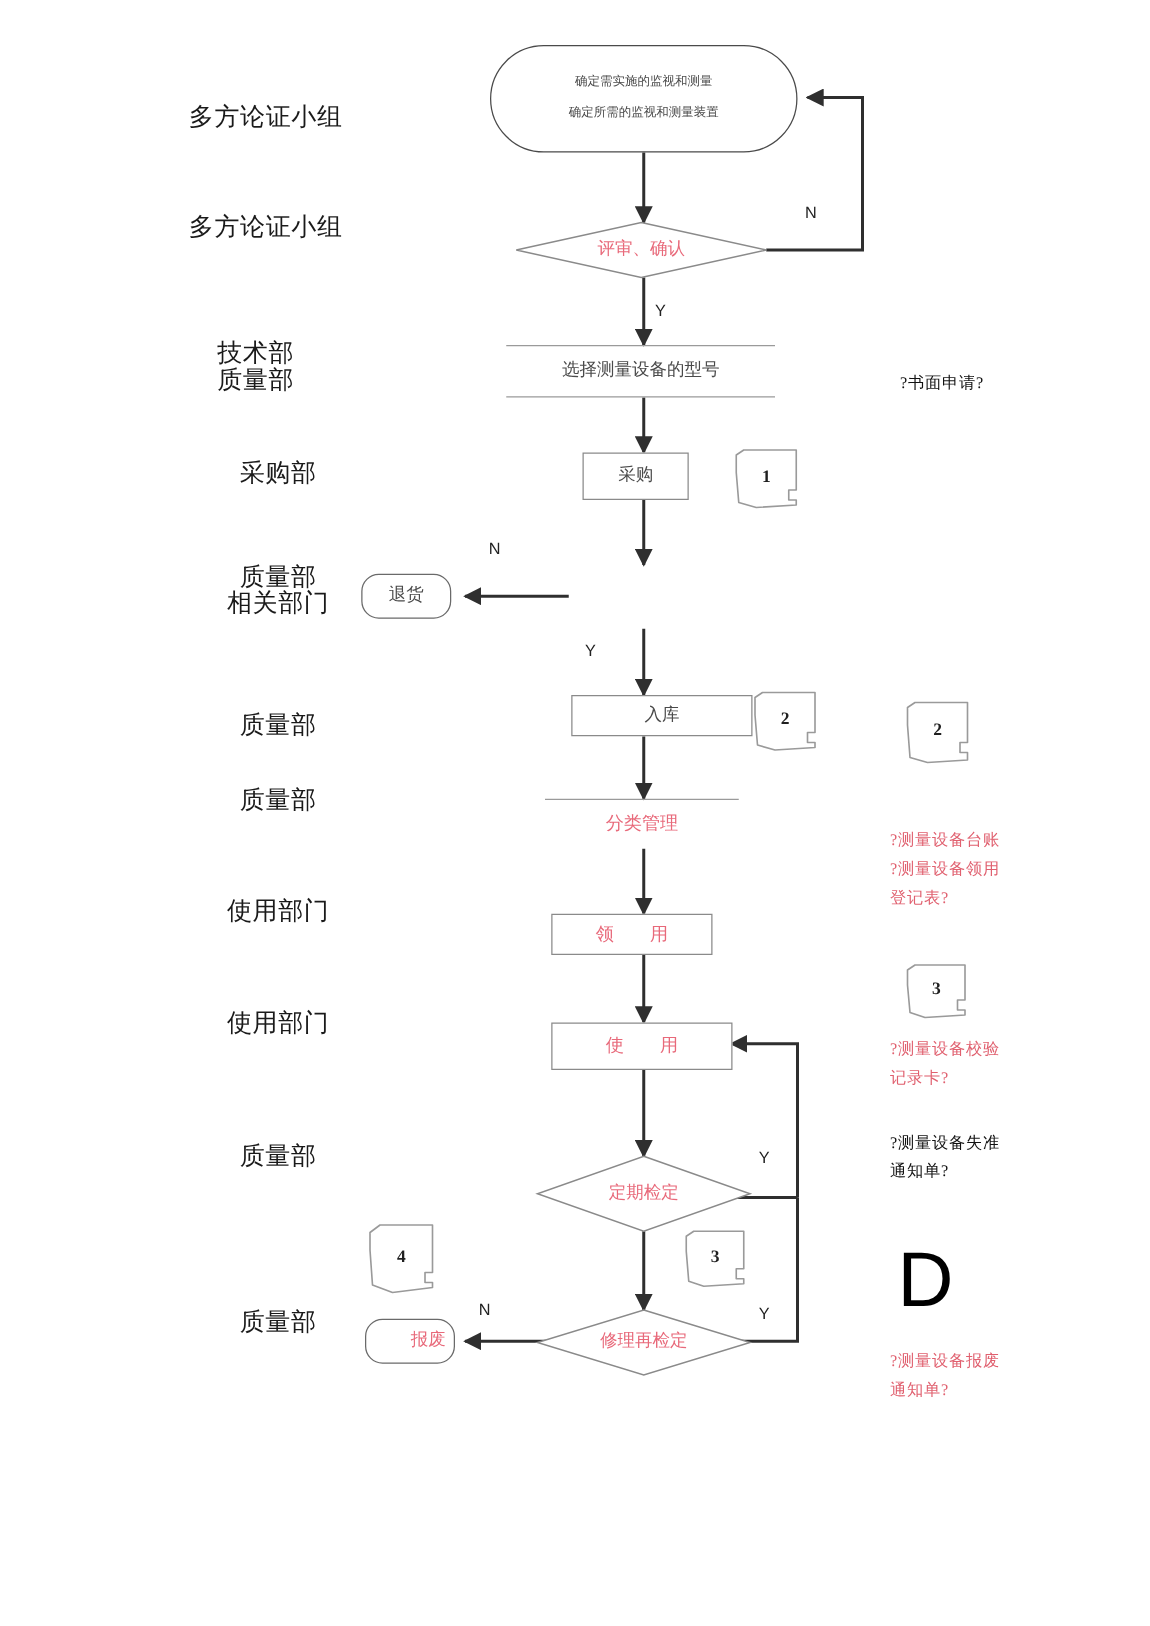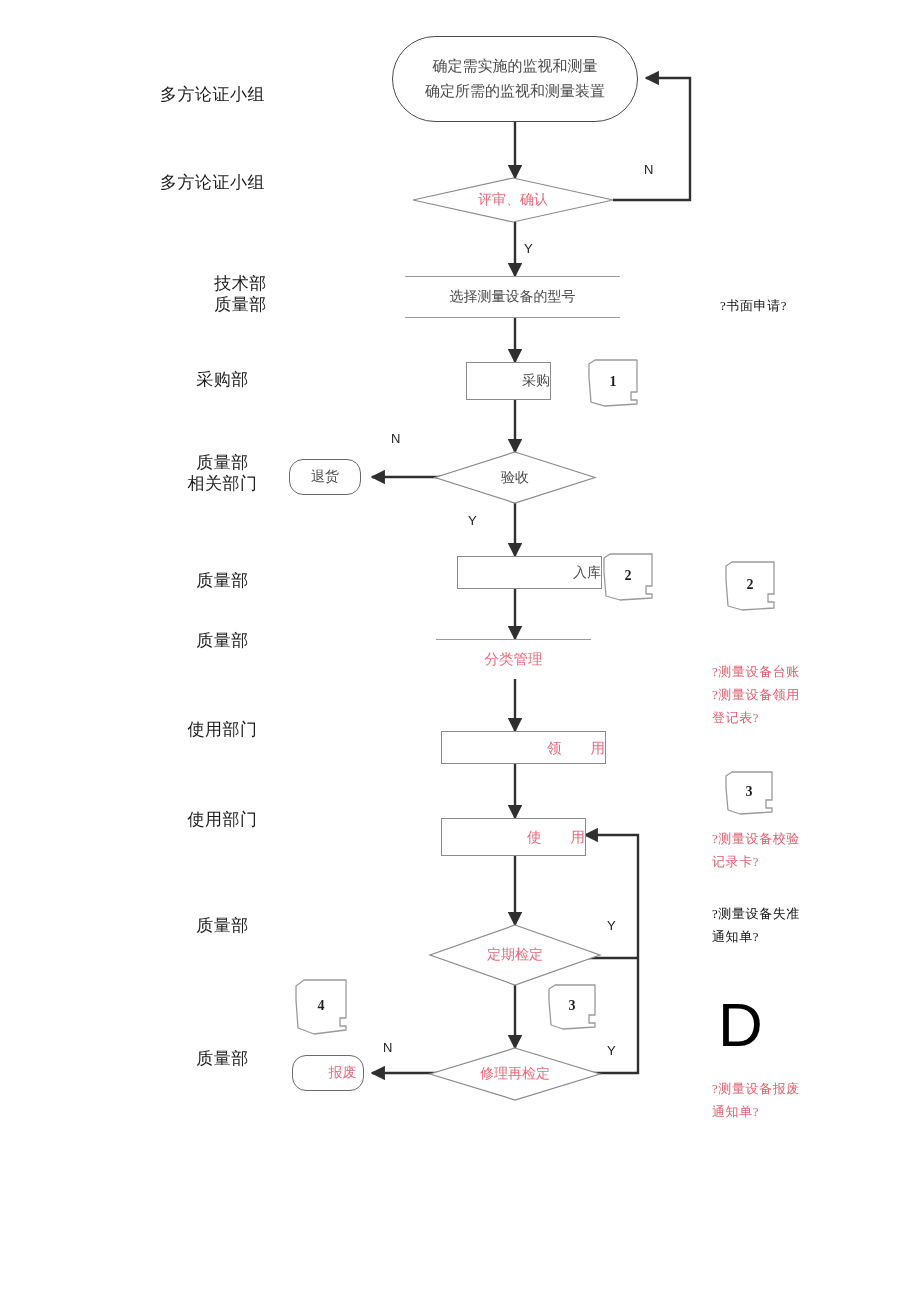--- a/index.html
+++ b/index.html
@@ -13,21 +13,21 @@
   #page {
     position: relative;
     width: 920px;
     height: 1301px;
     background: #ffffff;
     overflow: hidden;
   }
   .lane-label {
     position: absolute;
     font-family: "Liberation Serif", "DejaVu Serif", serif;
-    font-size: 17px;
+    font-size: 20px;
     color: #1a1a1a;
     line-height: 21px;
     text-align: center;
     white-space: pre-line;
     letter-spacing: 0.5px;
   }
   
   .node {
     position: absolute;
     box-sizing: border-box;
@@ -46,21 +46,20 @@
     background: #fff;
   }
   .node.stadium {
     border: 1.4px solid #6a6a6a;
     border-radius: 14px;
     background: #fff;
   }
   .node.rect {
     border: 1.2px solid #8a8a8a;
     background: #fff;
-    justify-content: flex-end;
   }
   .node.openbar {
     border: none;
     background: transparent;
   }
   .node.openbar .bar-top,
   .node.openbar .bar-bottom {
     position: absolute;
     left: 0;
     right: 0;
@@ -184,75 +183,69 @@
       <path d="M 515 985 L 515 1048" marker-end="url(#arrow)"></path>
 
       <path d="M 575 1073 L 638 1073 L 638 958"></path>
 
       <path d="M 455 1073 L 372 1073" marker-end="url(#arrow)"></path>
     </g>
   </svg>
 
   <div class="lane-label" style="left:145px; top:84px; width:135px;">多方论证小组</div>
   <div class="lane-label" style="left:145px; top:172px; width:135px;">多方论证小组</div>
-  <div class="lane-label" style="left:173px; top:273px; width:135px;">技术部
+  <div class="lane-label" style="left:137px; top:273px; width:135px;">技术部
 质量部</div>
   <div class="lane-label" style="left:155px; top:369px; width:135px;">采购部</div>
   <div class="lane-label" style="left:155px; top:452px; width:135px;">质量部
 相关部门</div>
   <div class="lane-label" style="left:155px; top:570px; width:135px;">质量部</div>
   <div class="lane-label" style="left:155px; top:630px; width:135px;">质量部</div>
   <div class="lane-label" style="left:155px; top:719px; width:135px;">使用部门</div>
   <div class="lane-label" style="left:155px; top:809px; width:135px;">使用部门</div>
   <div class="lane-label" style="left:155px; top:915px; width:135px;">质量部</div>
   <div class="lane-label" style="left:155px; top:1048px; width:135px;">质量部</div>
 
   <div class="node rounded grey" style="left:392px; top:36px; width:246px; height:86px;">
-    <span style="white-space:pre-line; font-size:15px; line-height:25px;">确定需实施的监视和测量
+    <span style="white-space:pre-line; font-size:10px; line-height:25px;font-family:Liberation Mono, monospace;">确定需实施的监视和测量
 确定所需的监视和测量装置</span>
   </div>
 
   <div class="diamond-wrap" style="left:413px; top:178px; width:200px; height:44px;">
     <svg width="200" height="44" viewBox="0 0 200 44">
       <polygon points="100,0 200,22 100,44 0,22" fill="#fff" stroke="#8a8a8a" stroke-width="1.2"></polygon>
     </svg>
     <div class="diamond-label red">评审、确认</div>
   </div>
 
   <div class="node openbar grey" style="left:405px; top:276px; width:215px; height:42px;">
     <span class="bar-top"></span>
     <span class="bar-bottom"></span>
     <span style="font-size:14px;">选择测量设备的型号</span>
   </div>
 
   <div class="node rect grey" style="left:466px; top:362px; width:85px; height:38px;">
     <span>采购</span>
   </div>
 
-  <div class="diamond-wrap" style="left:435px; top:452px; width:160px; height:51px;">
-    <svg width="160" height="51" viewBox="0 0 160 51">
-      <polygon points="80,0 160,25.5 80,51 0,25.5" fill="#fff" stroke="#8a8a8a" stroke-width="1.2"></polygon>
-    </svg>
-    <div class="diamond-label grey">验收</div>
-  </div>
 
   <div class="node stadium grey" style="left:289px; top:459px; width:72px; height:36px;">
     <span>退货</span>
   </div>
 
   <div class="node rect grey" style="left:457px; top:556px; width:145px; height:33px;">
     <span>入库</span>
   </div>
 
   <div class="node openbar red" style="left:436px; top:639px; width:155px; height:40px;">
     <span class="bar-top"></span>
     <span class="red" style="font-size:14.5px;">分类管理</span>
   </div>
 
-  <div class="node rect" style="left:441px; top:731px; width:165px; height:33px;">
+  <div class="node rect" style="left:441px; top:731px; width:129px; height:33px;">
     <span class="red" style="font-size:14.5px;">领　　用</span>
   </div>
 
   <div class="node rect" style="left:441px; top:818px; width:145px; height:38px;">
     <span class="red" style="font-size:14.5px;">使　　用</span>
   </div>
 
   <div class="diamond-wrap" style="left:430px; top:925px; width:170px; height:60px;">
     <svg width="170" height="60" viewBox="0 0 170 60">
       <polygon points="85,0 170,30 85,60 0,30" fill="#fff" stroke="#8a8a8a" stroke-width="1.2"></polygon>

